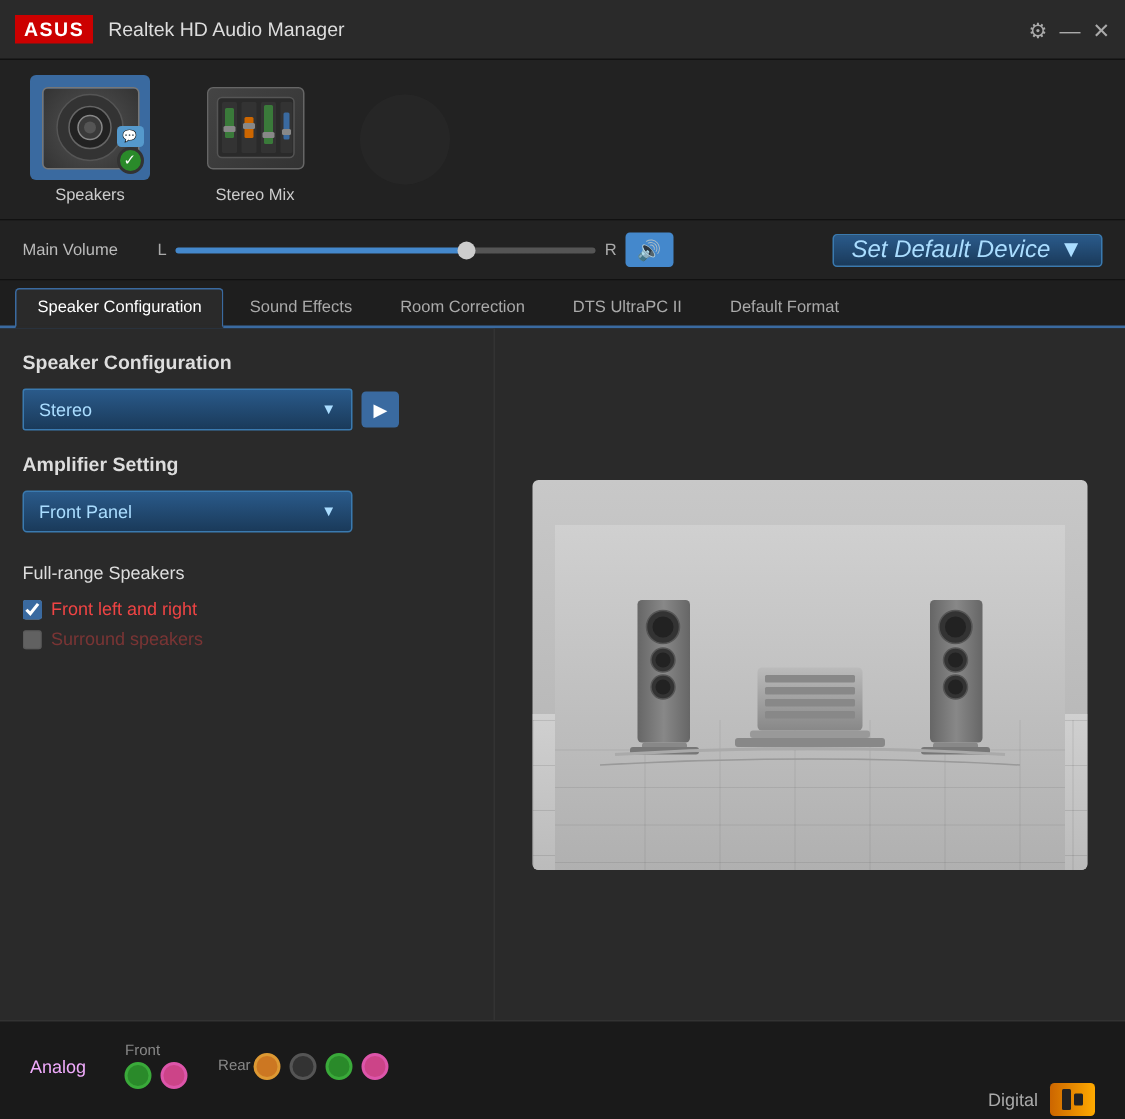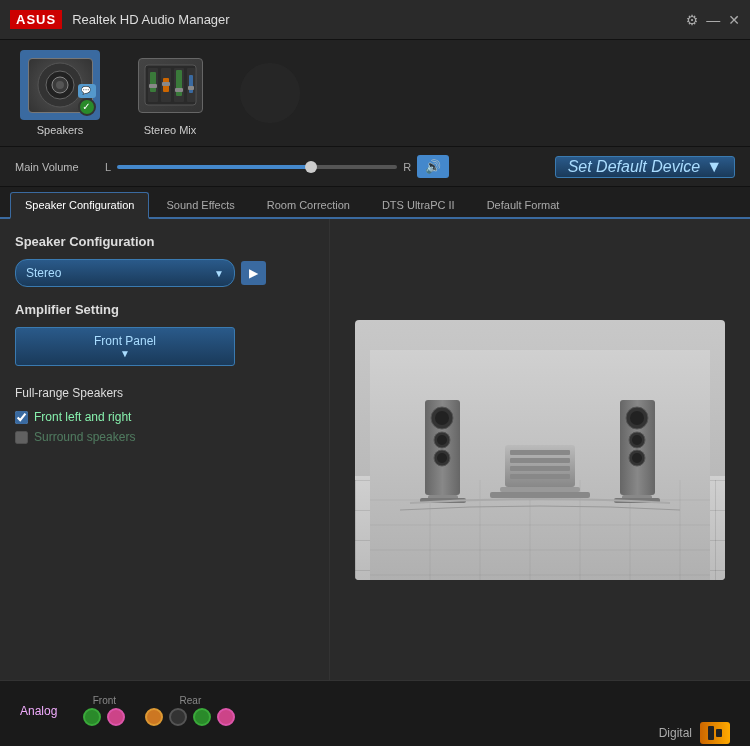--- a/index.html
+++ b/index.html
@@ -223,21 +223,21 @@
 
     .dropdown-container {
       display: flex;
       align-items: center;
       gap: 6px;
       margin-bottom: 15px;
     }
     .dropdown {
       background: linear-gradient(to bottom, #2a5a8a, #1a3a5a);
       border: 1px solid #3a7ab0;
-      border-radius: 12px;
+      border-radius: 2px;
       color: #aaddff;
       padding: 6px 10px;
       font-size: 12px;
       cursor: pointer;
       display: flex;
       align-items: center;
       justify-content: space-between;
       width: 220px;
     }
     .dropdown-arrow {
@@ -259,21 +259,20 @@
       border: 1px solid #3a7ab0;
       border-radius: 3px;
       color: #aaddff;
       padding: 6px 10px;
       font-size: 12px;
       cursor: pointer;
       display: flex;
       align-items: center;
       justify-content: space-between;
       width: 220px;
-      flex-direction: column;
     }
 
     .fullrange-section {
       margin-top: 20px;
     }
     .fullrange-title {
       color: #ddd;
       font-size: 12px;
       margin-bottom: 10px;
     }
@@ -284,21 +283,21 @@
       margin-bottom: 6px;
     }
     .checkbox-item input[type="checkbox"] {
       accent-color: #3a6aa0;
     }
     .checkbox-item.disabled {
       opacity: 0.4;
     }
     .checkbox-label {
       font-size: 12px;
-      color: #86efac;
+      color: #ef4444;
     }
 
     
     .right-panel {
       flex: 1;
       display: flex;
       align-items: center;
       justify-content: center;
       background: #2a2a2a;
       position: relative;
@@ -582,29 +581,29 @@
         <path d="M40 153 Q170 145 300 153" stroke="#aaa" stroke-width="2" fill="none"></path>
         <path d="M30 160 Q170 152 310 160" stroke="#999" stroke-width="1" fill="none"></path>
       </svg>
     </div>
   </div>
 </div>
 
 <div class="bottom-bar">
   <span class="analog-label">Analog</span>
 
-  <div style="display: flex; flex-direction: column; align-items: center; gap: 2px;">
+  <div style="display: flex; flex-direction: column; gap: 2px;">
     <span style="font-size: 10px; color: #888;">Front</span>
     <div class="jack-dots">
       <div class="jack green"></div>
       <div class="jack pink"></div>
     </div>
   </div>
 
-  <div style="display: flex; flex-direction: column; align-items: center; gap: 2px;">
+  <div style="display: flex; flex-direction: row; align-items: center; gap: 2px;">
     <span style="font-size: 10px; color: #888;">Rear</span>
     <div class="jack-dots">
       <div class="jack orange"></div>
       <div class="jack black"></div>
       <div class="jack green"></div>
       <div class="jack pink"></div>
     </div>
   </div>
 
   <div class="digital-section">

